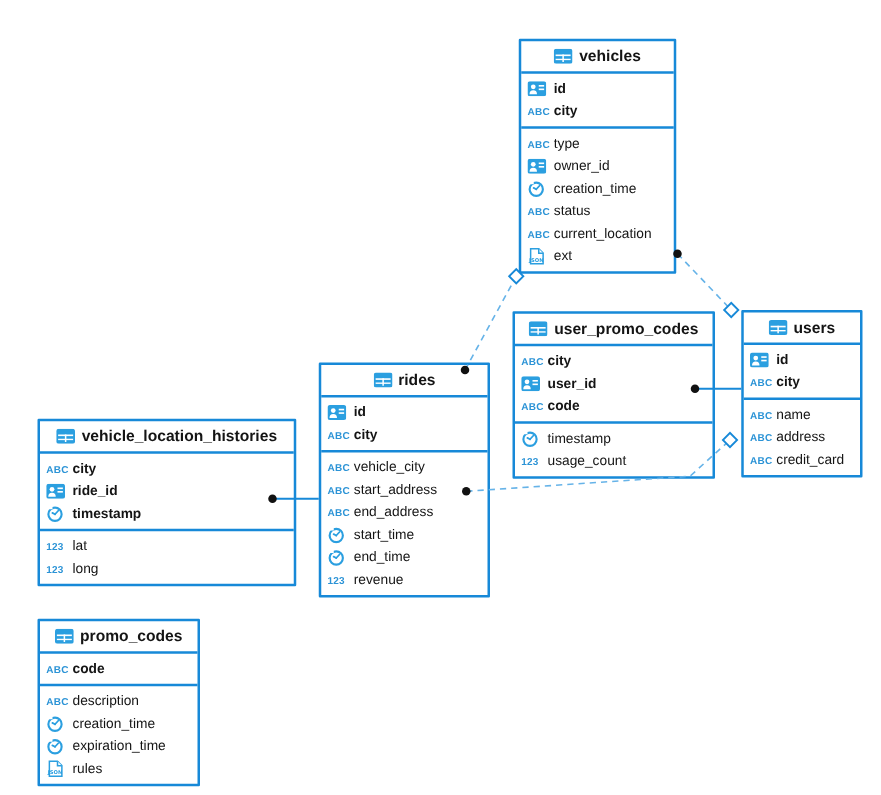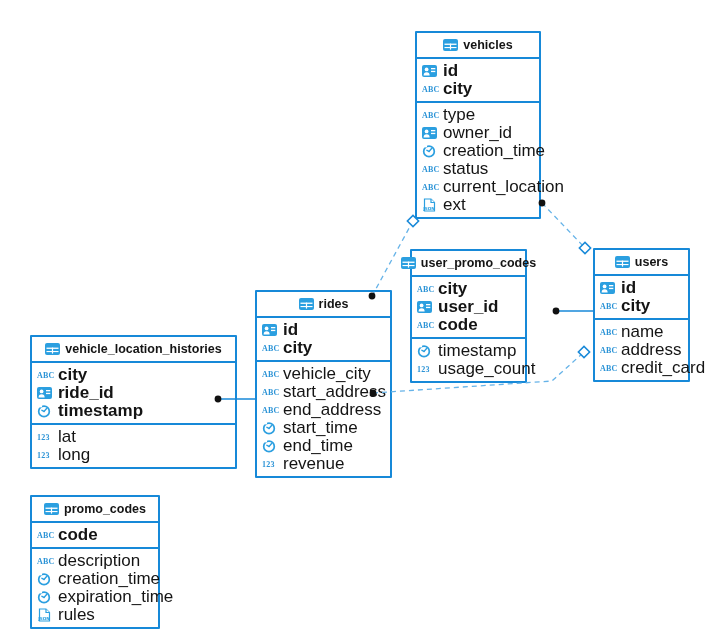--- a/index.html
+++ b/index.html
@@ -23,24 +23,24 @@
   .table-header{
     display:flex;align-items:center;justify-content:center;gap:5px;
     height:24px;padding:0 23px;white-space:nowrap;
   }
   .table-title{font-size:12.5px;font-weight:600;color:var(--ink);}
   .section{border-top:2px solid var(--accent);padding:3px 0;}
   .row{display:flex;align-items:center;height:18px;padding:0 5px;
     white-space:nowrap;}
   .row .ticon{width:21px;flex:0 0 21px;display:flex;align-items:center;
     justify-content:flex-start;}
-  .row .fname{font-size:17px;color:var(--ink);}
+  .row .fname{font-size:11px;color:var(--ink);}
   .keys .fname{font-weight:700;}
   .typetext{font-size:8px;font-weight:700;color:var(--type-blue);
-    letter-spacing:.2px;font-family:Liberation Serif, serif;}
+    letter-spacing:.2px;font-family:Liberation Sans, sans-serif;}
   svg{display:block;}
 </style>
 </head>
 <body>
 
 <div id="canvas">
   <svg id="wires" viewBox="0 0 705 636" xmlns="http://www.w3.org/2000/svg">
       <path d="M372,296 L413,221" fill="none" stroke="#66b3e8" stroke-width="1.3" stroke-dasharray="5 4"></path>
       <circle cx="372" cy="296" r="3.4" fill="#111111"></circle>
       <rect x="409" y="217" width="8" height="8" fill="#ffffff" stroke="#1789d8" stroke-width="1.5" transform="rotate(45 413 221)"></rect>
@@ -134,21 +134,21 @@
             <svg width="14" height="14" viewBox="0 0 14 14">
               <path d="M2.5 1 h6.5 l3.5 3.5 v8.5 h-10 z" fill="#fff" stroke="#2b9fe0" stroke-width="1.2"></path>
               <path d="M9 1 v3.5 h3.5" fill="#fff" stroke="#2b9fe0" stroke-width="1.2"></path>
               <text x="7" y="11.6" font-size="4.2" font-weight="bold" text-anchor="middle" fill="#2b9fe0" font-family="DejaVu Sans,sans-serif">JSON</text>
             </svg>
           </span>
           <span class="fname">ext</span>
         </div>
       </div>
     </div>
-    <div class="table-card" style="left: 410px; top: 249px; width: 117px;">
+    <div class="table-card" style="left: 410px; top: 249px; width: 162px;">
       <div class="table-header">
         <span style="display: flex;">
           <svg width="15" height="12" viewBox="0 0 15 12">
             <rect x="0" y="0" width="15" height="12" rx="2" fill="#2b9fe0"></rect>
             <rect x="1.5" y="4.6" width="12" height="1.3" fill="#fff"></rect>
             <rect x="6.9" y="4.6" width="1.2" height="6" fill="#fff"></rect>
             <rect x="1.5" y="8" width="12" height="1.1" fill="#fff"></rect>
           </svg>
         </span>
         <span class="table-title">user_promo_codes</span>

